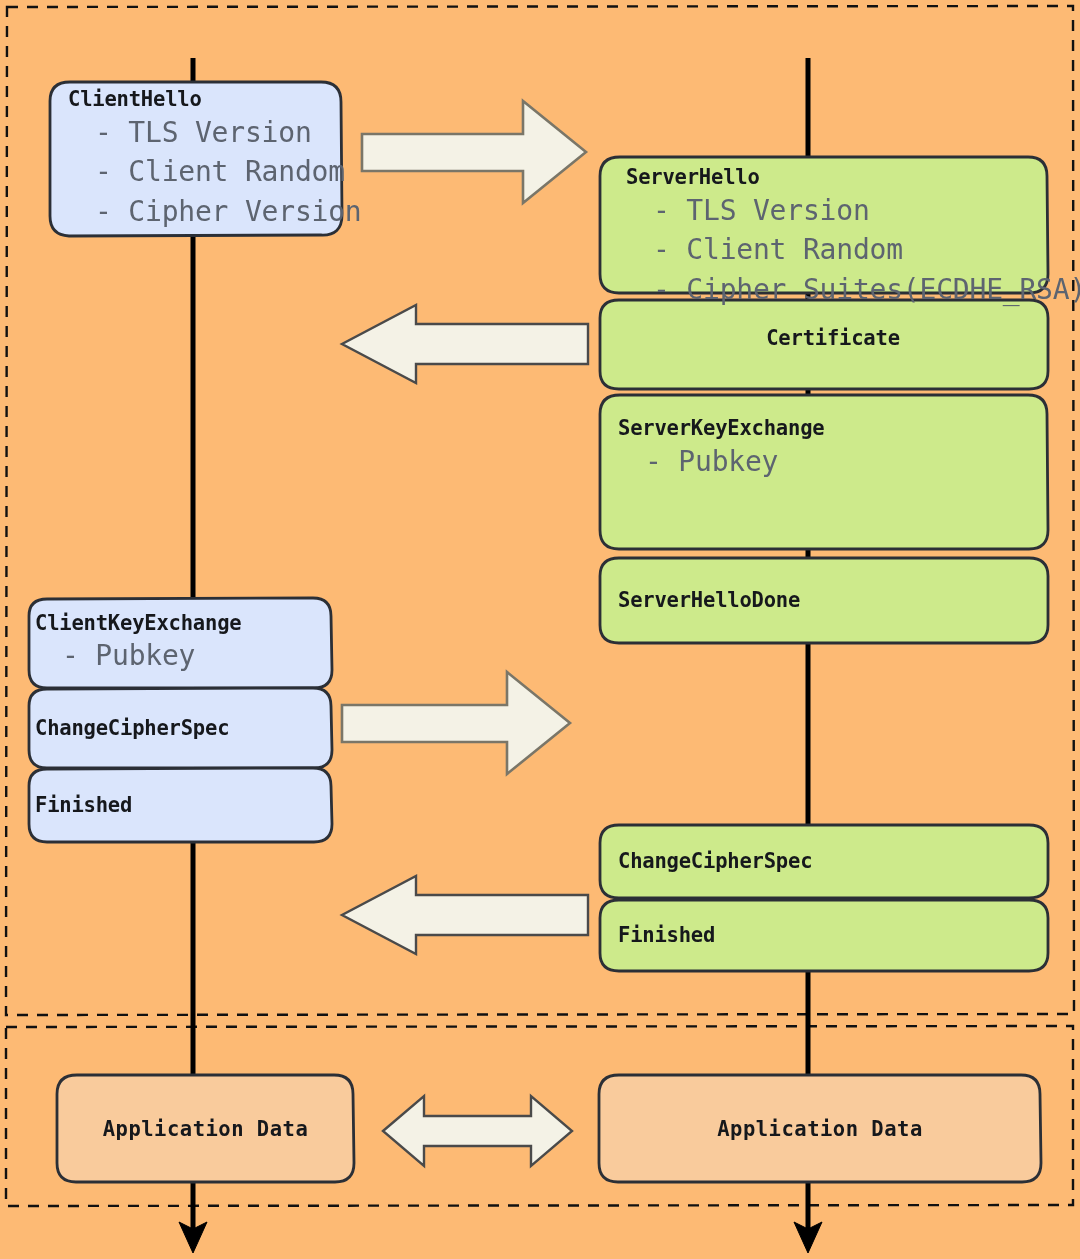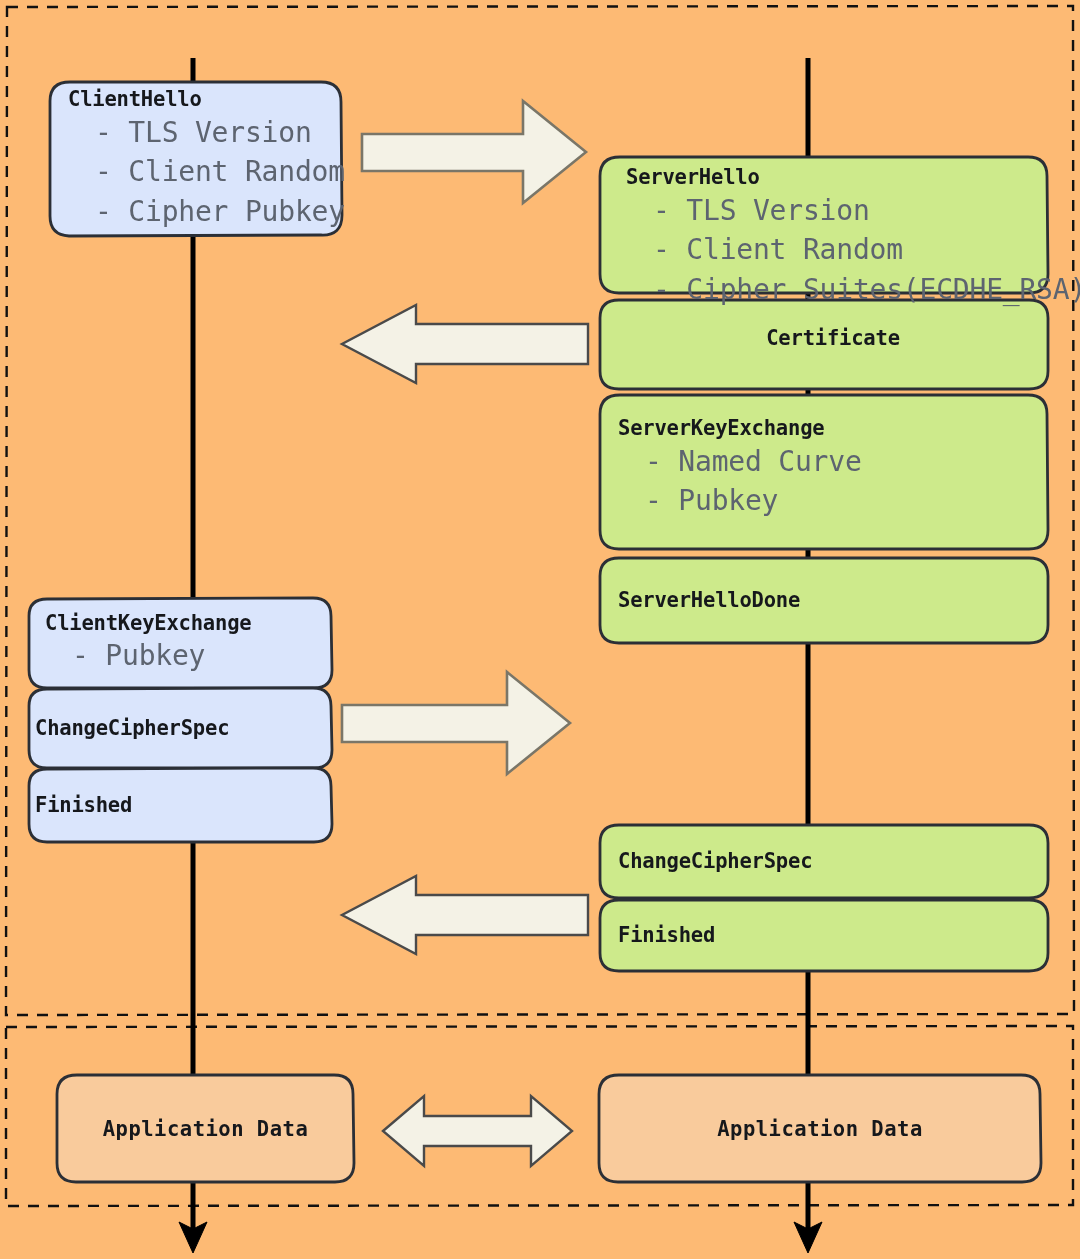--- a/index.html
+++ b/index.html
@@ -136,26 +136,26 @@
 
     <path d="M 599,1094 q 0,-19 20,-19 L 1021,1075 q 19,0 19,19 L 1041,1163 q 0,19 -19,19
              L 618,1182 q -19,0 -19,-19 Z" fill="#f9cb9c" stroke="#2b2f36" stroke-width="2.8"></path>
   </svg>
 
   <div class="msgbox" style="left:50px; top:82px; width:292px; height:154px;">
     <div class="body">
       <div class="msg-title">ClientHello</div>
       <div class="msg-item">- TLS Version</div>
       <div class="msg-item">- Client Random</div>
-      <div class="msg-item">- Cipher Pubkey</div>
+      <div class="msg-item">- Cipher Version</div>
     </div>
   </div>
 
   <div class="msgbox" style="left:29px; top:598px; width:303px; height:90px;">
-    <div class="body" style="padding-left:16px;">
+    <div class="body" style="padding-left:6px;">
       <div class="msg-title">ClientKeyExchange</div>
       <div class="msg-item">- Pubkey</div>
     </div>
   </div>
 
   <div class="msgbox" style="left:29px; top:688px; width:303px; height:80px;">
     <div class="body" style="padding-left:6px;">
       <div class="msg-title">ChangeCipherSpec</div>
     </div>
   </div>
@@ -177,21 +177,20 @@
 
   <div class="msgbox" style="left:600px; top:300px; width:448px; height:89px;">
     <div class="body" style="justify-content:flex-start; padding-top:25px;text-align:center;">
       <div class="msg-title">Certificate</div>
     </div>
   </div>
 
   <div class="msgbox" style="left:600px; top:395px; width:448px; height:192px;">
     <div class="body" style="justify-content:flex-start; padding-top:20px;">
       <div class="msg-title">ServerKeyExchange</div>
-      <div class="msg-item">- Named Curve</div>
       <div class="msg-item">- Pubkey</div>
     </div>
   </div>
 
   <div class="msgbox" style="left:600px; top:558px; width:448px; height:85px;">
     <div class="body" style="justify-content:flex-start; padding-top:29px;">
       <div class="msg-title">ServerHelloDone</div>
     </div>
   </div>
 

